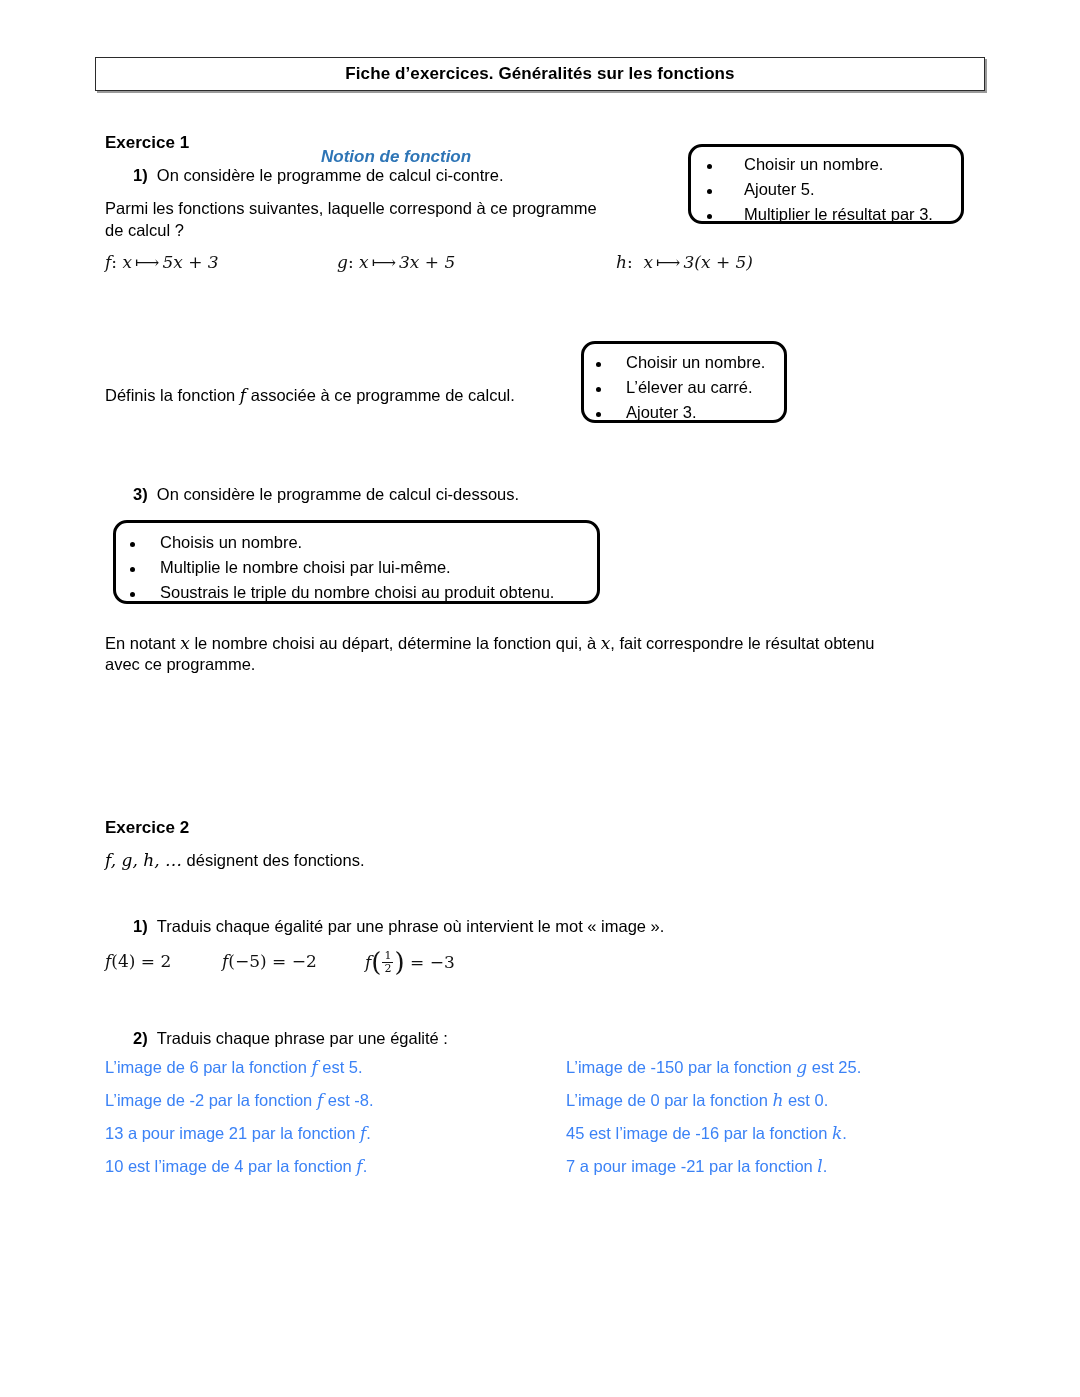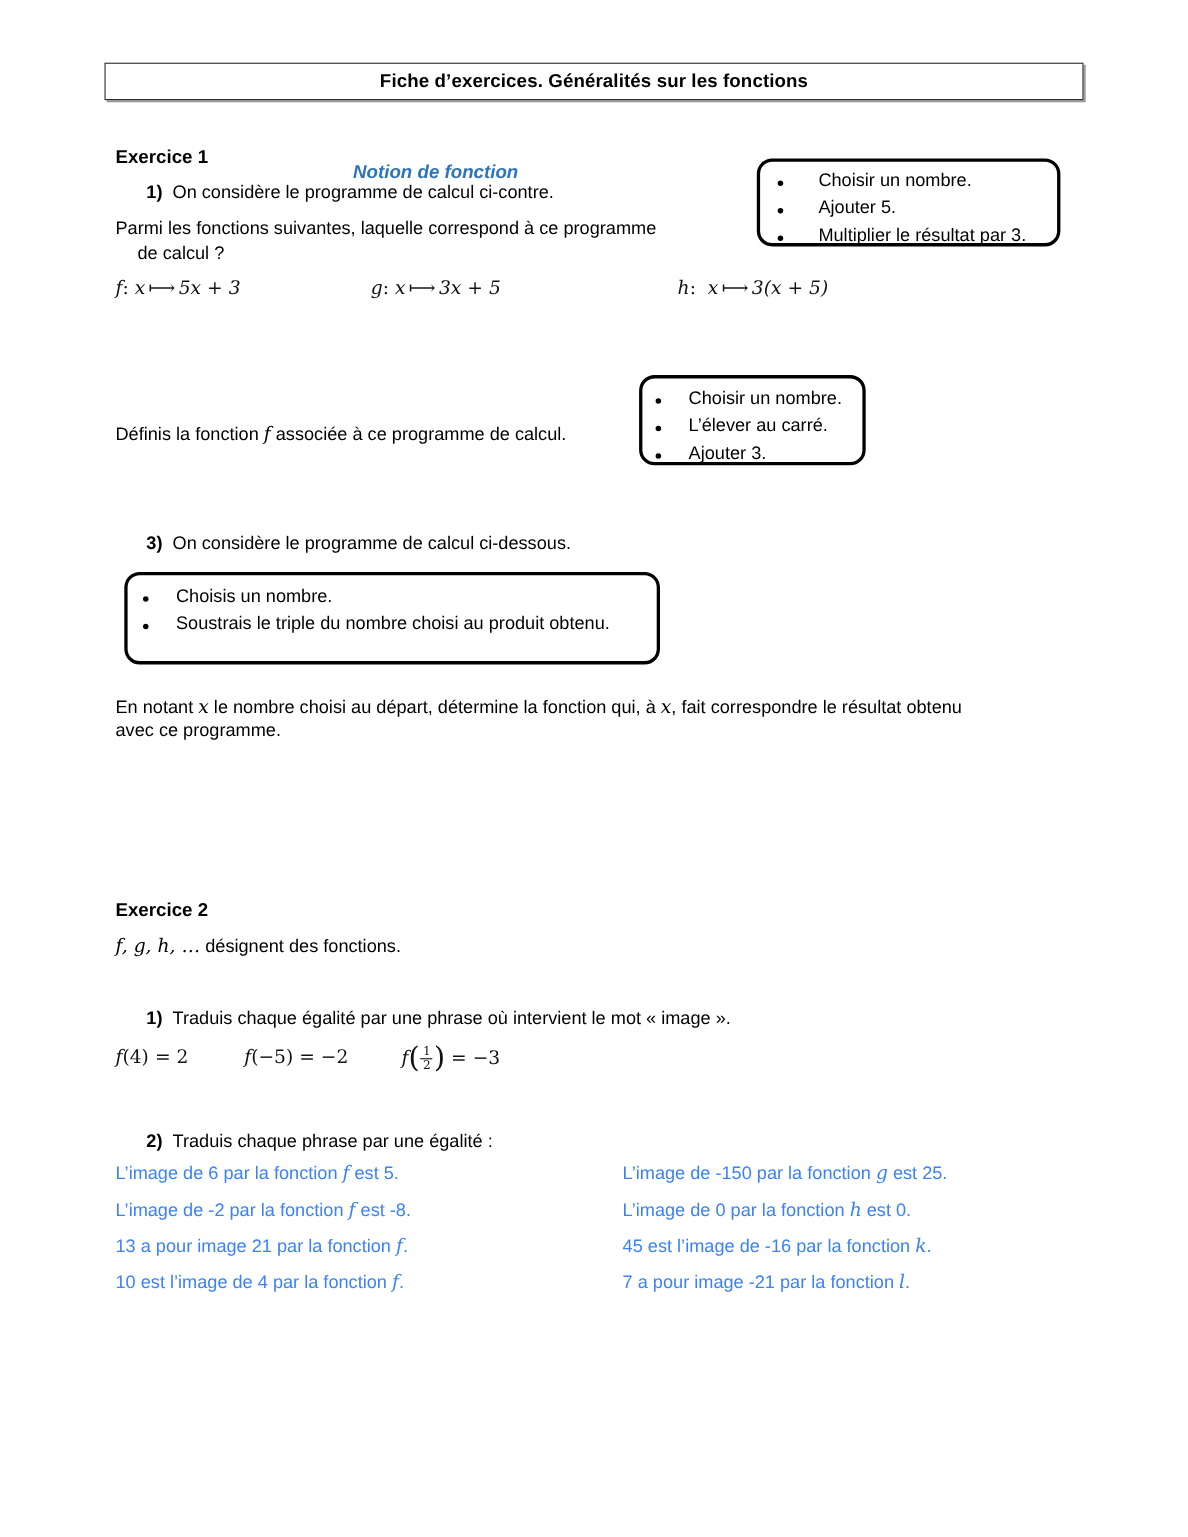--- a/index.html
+++ b/index.html
@@ -178,21 +178,21 @@
   </div>
 
   <div class="txt ex-label" style="left:105px; top:131px;">Exercice 1</div>
   <div class="txt ex-title" style="left:280px; top:145px;margin-left:41px;">Notion de fonction</div>
 
   <div class="txt" style="left:133px; top:164px;">
     <span class="q-num">1)</span><span>&nbsp;&nbsp;</span><span>On considère le programme de calcul ci-contre.</span>
   </div>
 
   <div class="txt" style="left:105px; top:197px;">Parmi les fonctions suivantes, laquelle correspond à ce programme</div>
-  <div class="txt" style="left:105px; top:219px;margin-left:20px;">de calcul ?</div>
+  <div class="txt" style="left:105px; top:219px;">de calcul ?</div>
 
   <div class="callout" id="callout-1">
     <ul>
       <li>
         <span class="bullet"></span>
         <span class="li-text">Choisir un nombre.</span>
       </li>
       <li>
         <span class="bullet"></span>
         <span class="li-text">Ajouter 5.</span>
@@ -240,20 +240,24 @@
 
   <div class="txt" style="left:133px; top:483px;">
     <span class="q-num">3)</span><span>&nbsp;&nbsp;</span><span>On considère le programme de calcul ci-dessous.</span>
   </div>
 
   <div class="callout" id="callout-3">
     <ul>
       <li>
         <span class="bullet"></span>
         <span class="li-text">Choisis un nombre.</span>
+      </li>
+      <li>
+        <span class="bullet"></span>
+        <span class="li-text">Multiplie le nombre choisi par lui-même.</span>
       </li>
       <li>
         <span class="bullet"></span>
         <span class="li-text">Soustrais le triple du nombre choisi au produit obtenu.</span>
       </li>
     </ul>
   </div>
 
   <div class="txt" style="left:105px; top:631px;">
     <span>En notant </span><span class="inline-mi">x</span><span> le nombre choisi au départ, détermine la fonction qui, à </span><span class="inline-mi">x</span><span>, fait correspondre le résultat obtenu</span>

